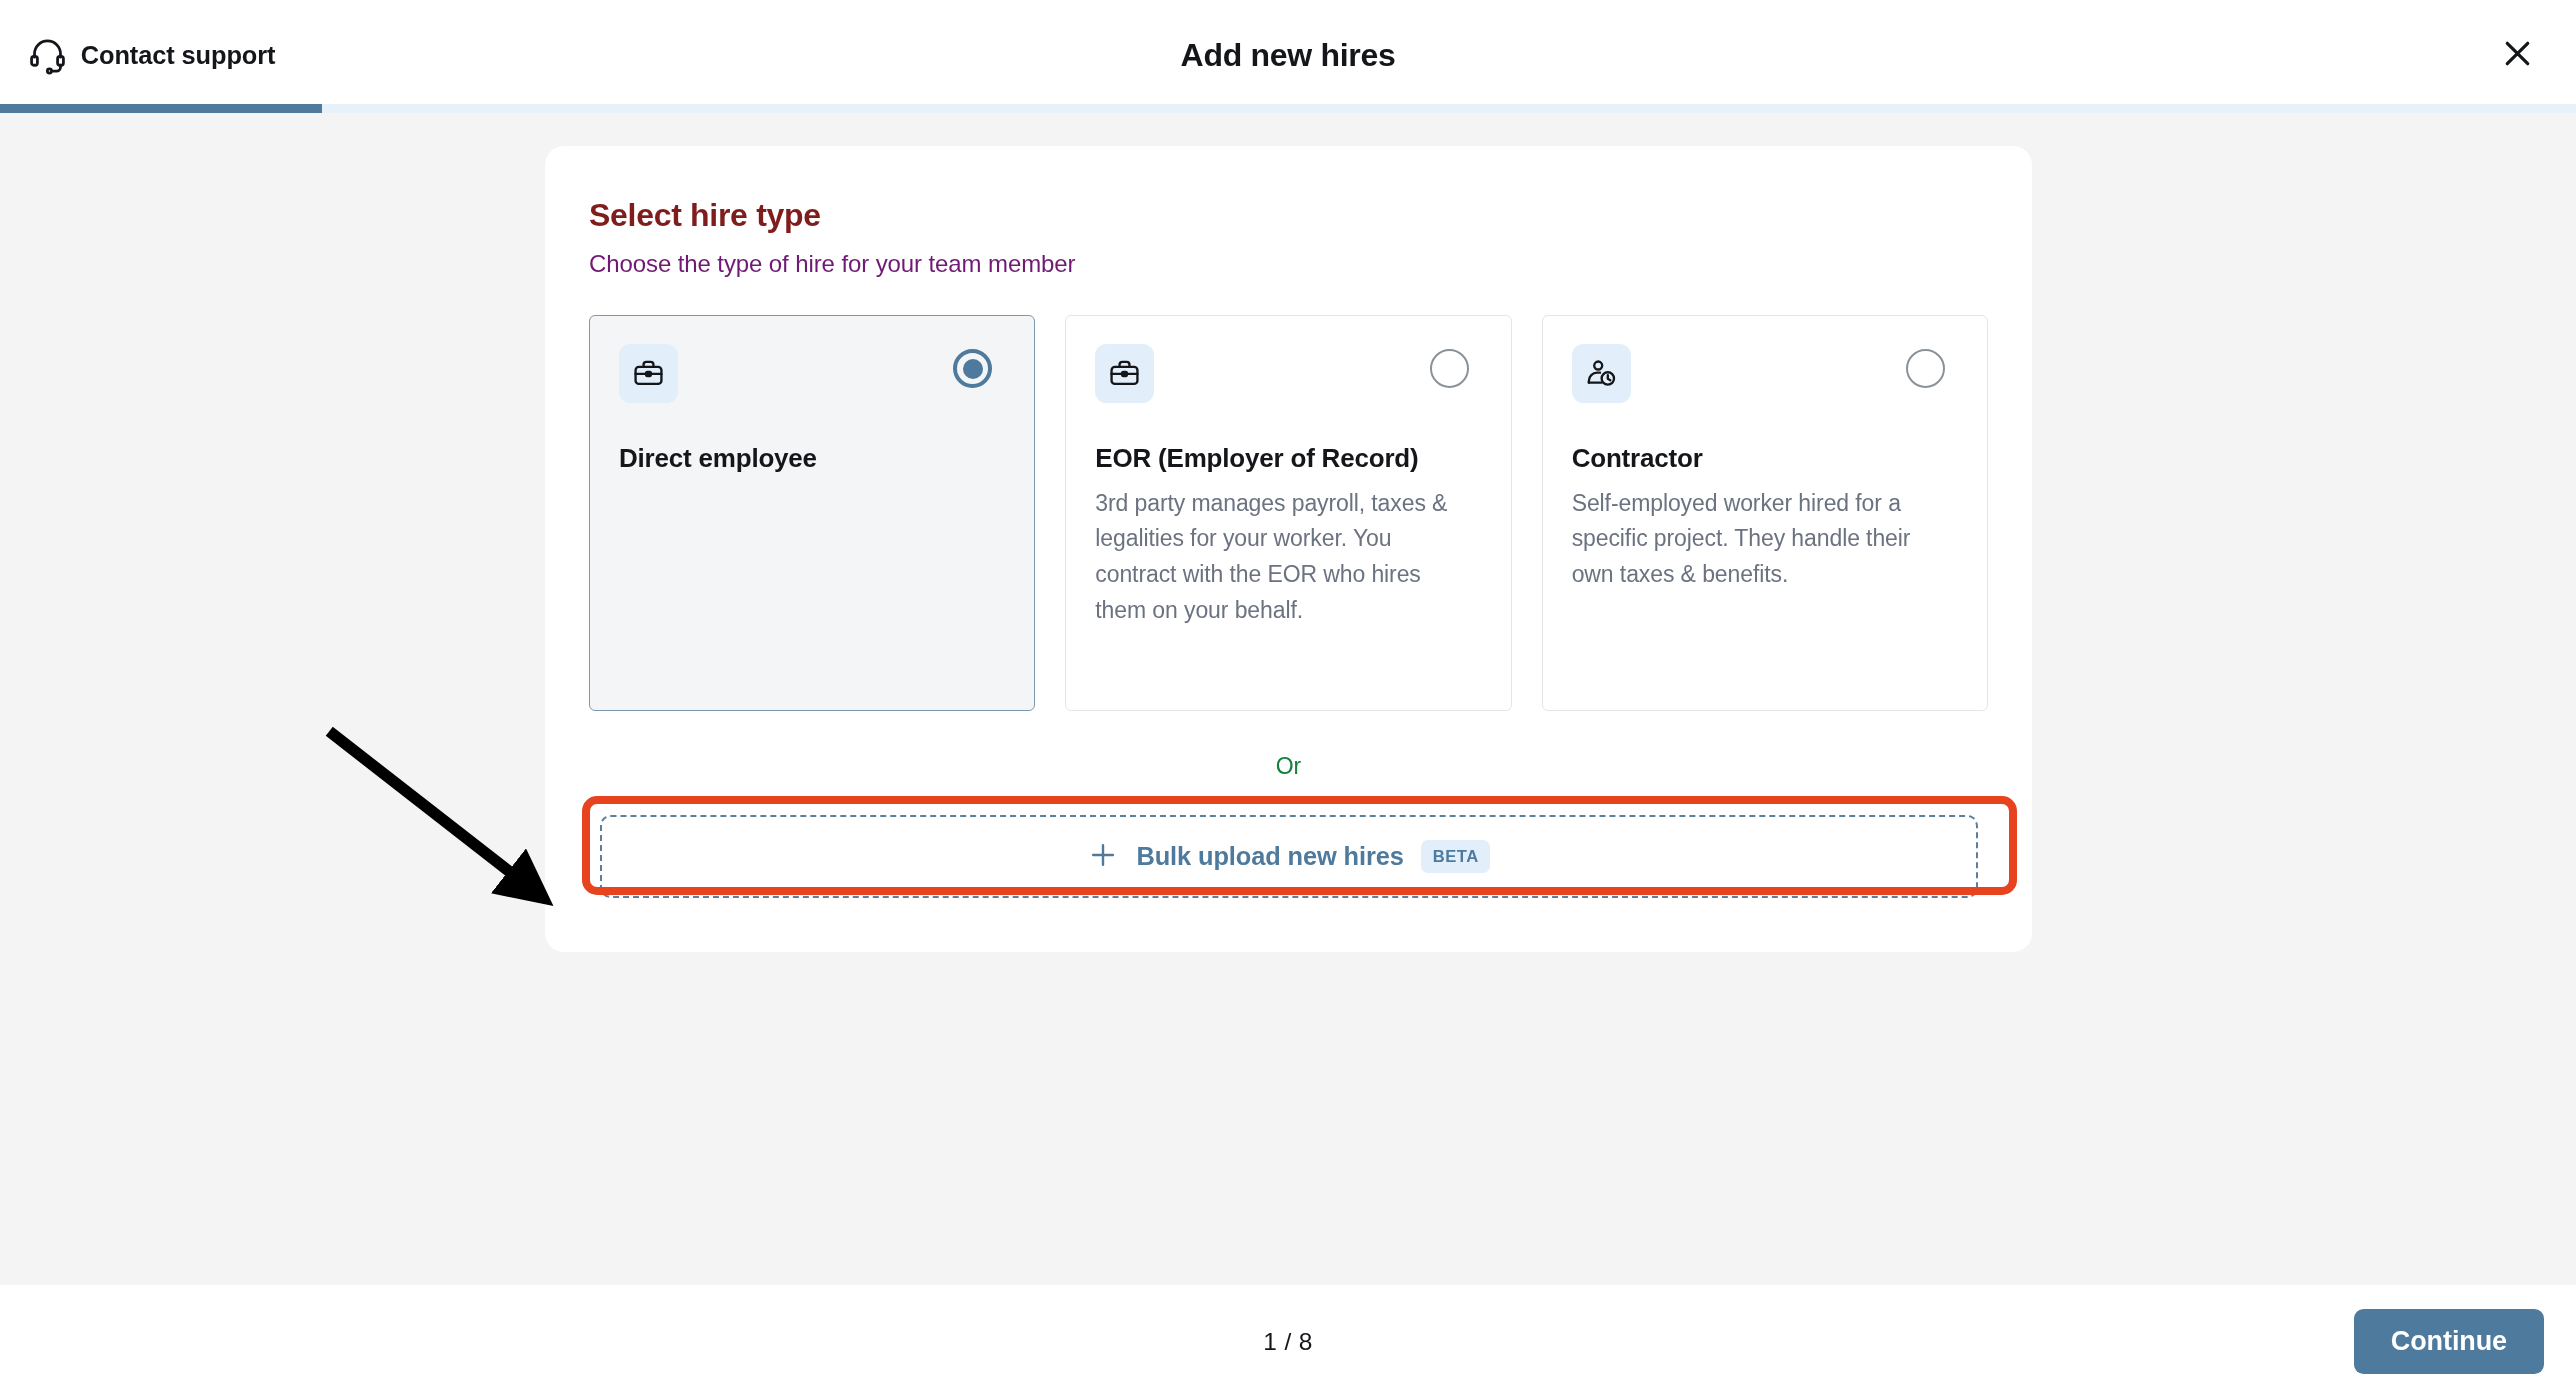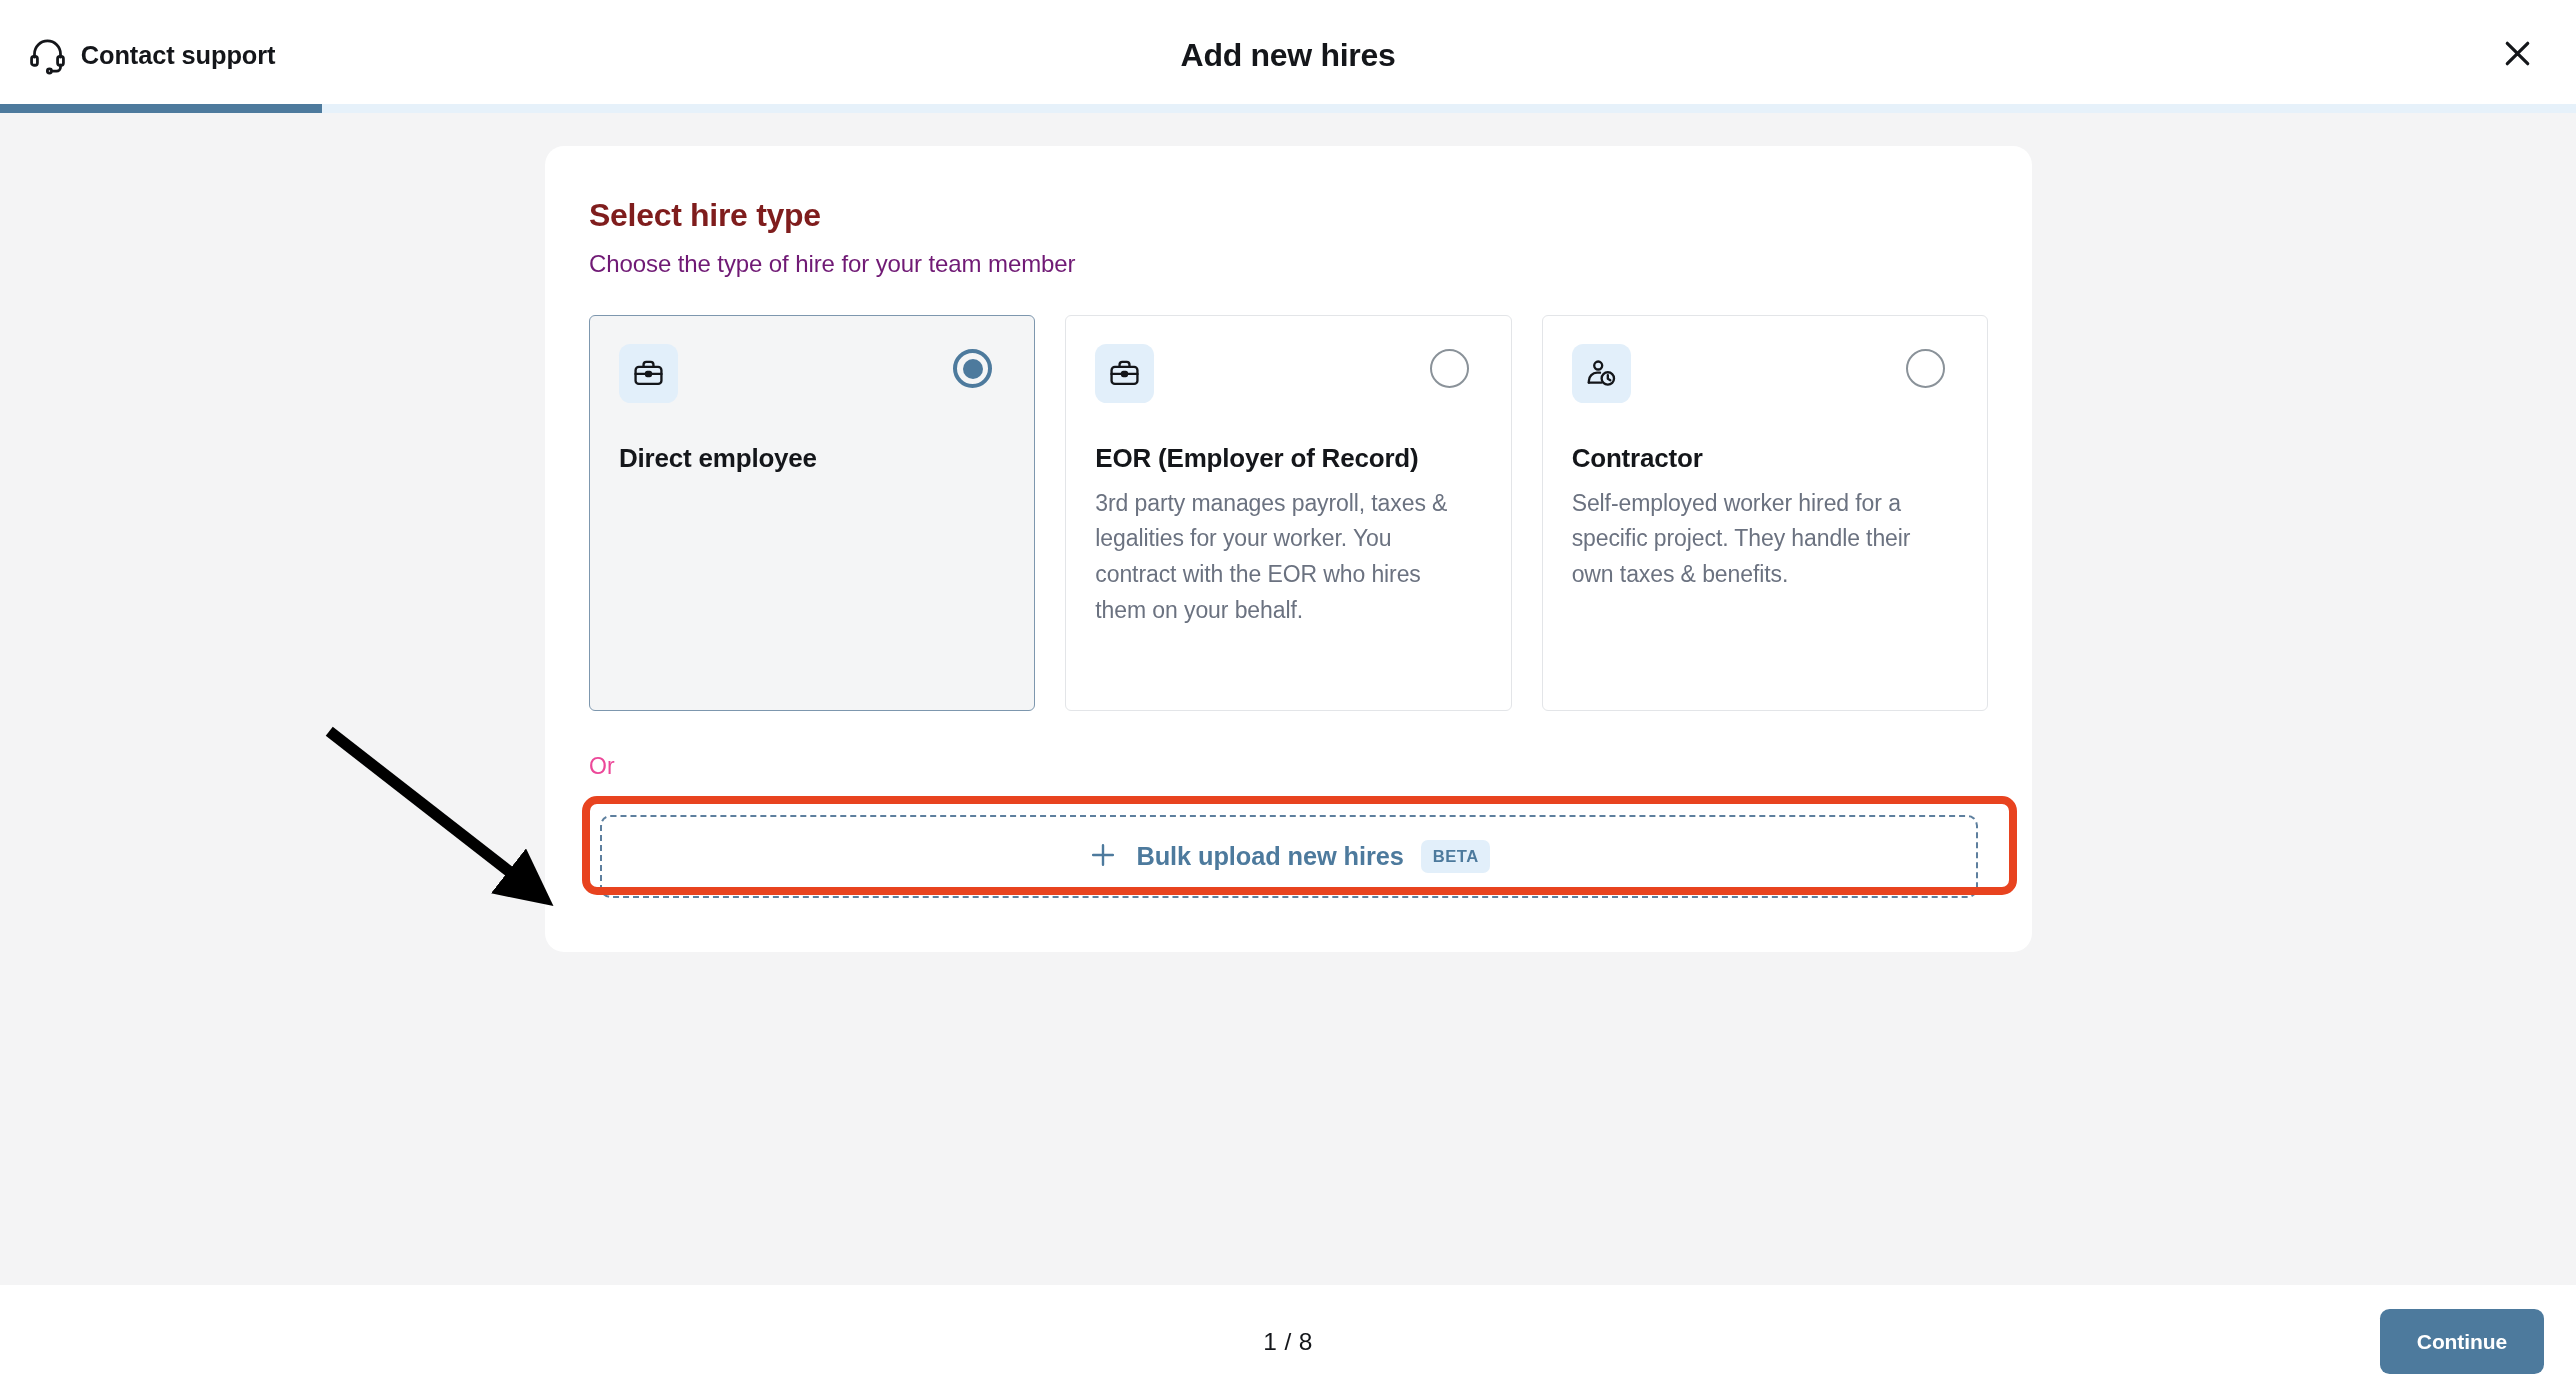--- a/index.html
+++ b/index.html
@@ -183,23 +183,24 @@
   .card-desc {
     font-size: 23px;
     font-weight: 400;
     color: #6b7280;
     line-height: 1.56;
     letter-spacing: -0.1px;
   }
 
   
   .or-divider {
+    text-align: center;
     font-size: 23px;
     font-weight: 400;
-    color: #ec4899;
+    color: #15803d;
     margin: 42px 0 35px 0;
   }
 
   
   .bulk-wrap {
     position: relative;
     padding: 0 10.5px;
   }
   .bulk-upload {
     width: 100%;
@@ -272,21 +273,21 @@
     letter-spacing: 0.4px;
   }
   .continue-btn {
     position: absolute;
     right: 32px;
     background: #4d7a9d;
     color: #ffffff;
     border: none;
     border-radius: 9.6px;
     font-family: "Liberation Sans", sans-serif;
-    font-size: 21px;
+    font-size: 27px;
     font-weight: 600;
     letter-spacing: -0.1px;
     padding: 0 37px;
     height: 65px;
     cursor: pointer;
   }
 </style>
 </head>
 <body>
 

